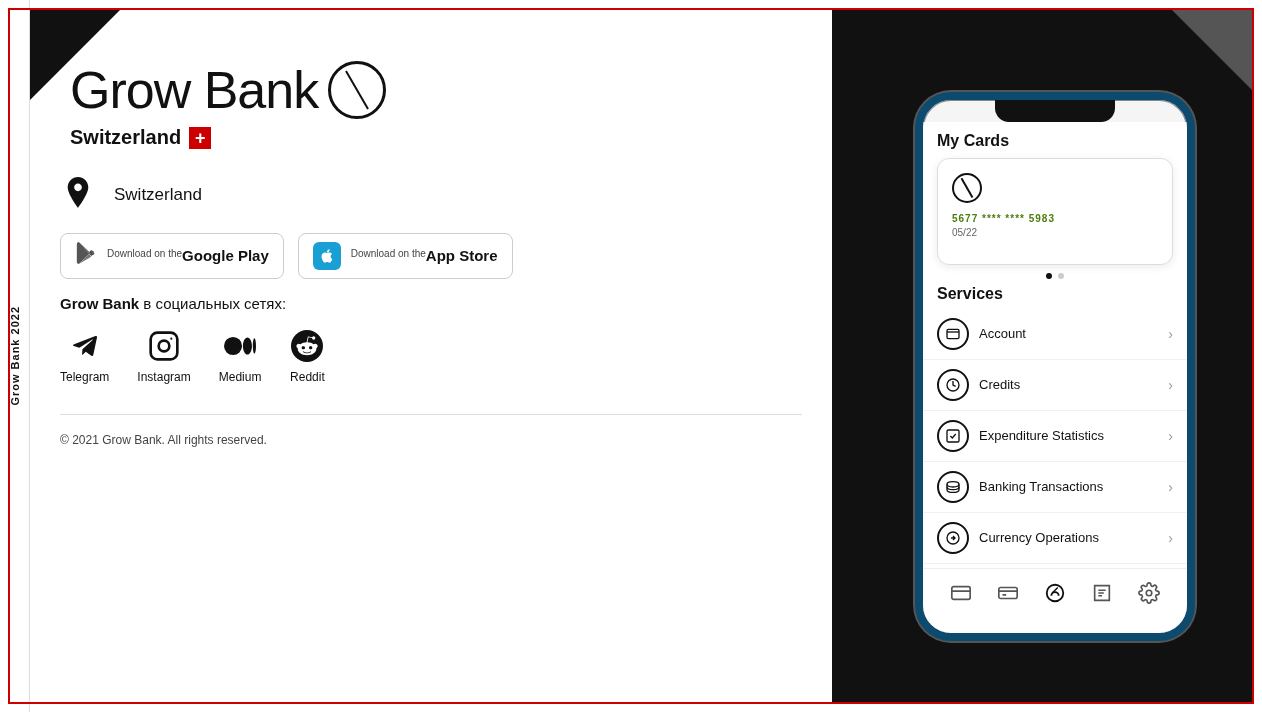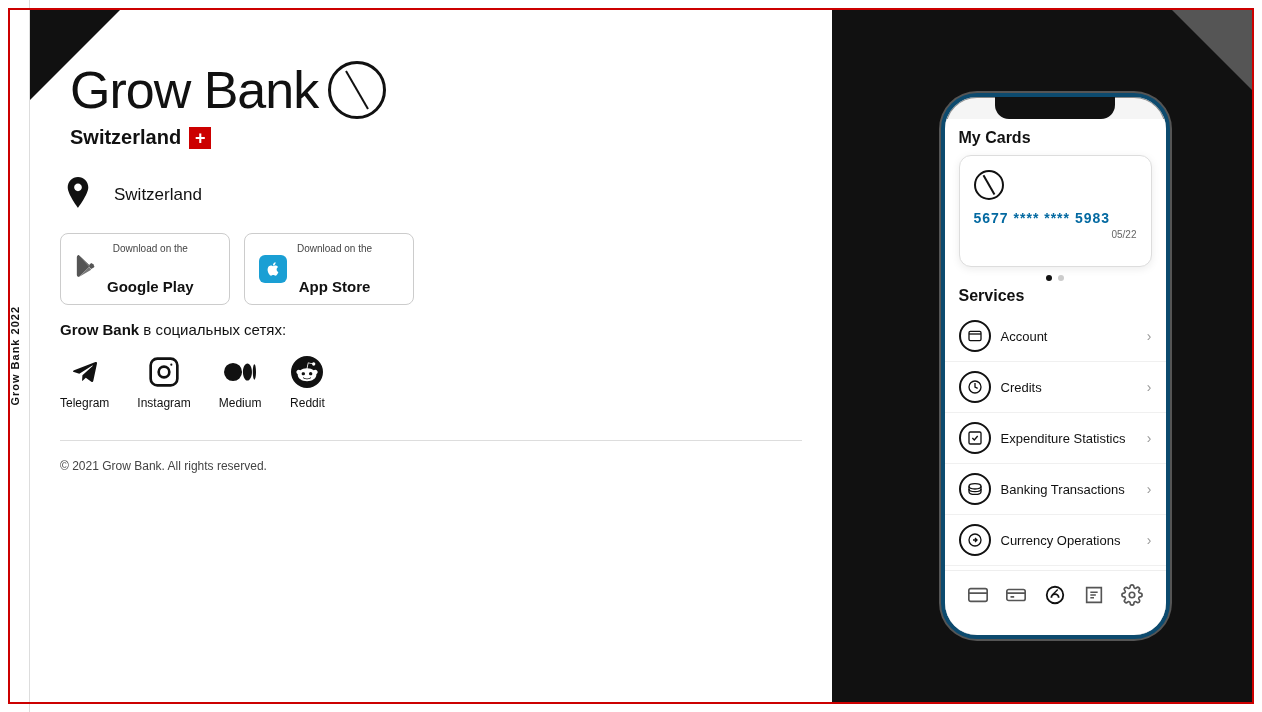--- a/index.html
+++ b/index.html
@@ -175,23 +175,22 @@
       cursor: pointer;
       background: #fff;
       min-width: 170px;
     }
     .download-btn .btn-icon {
       font-size: 22px;
       flex-shrink: 0;
     }
     .download-btn .btn-text {
       display: flex;
-      flex-direction: column;
+      flex-direction: row;
       text-align: center;
-      gap: 23px;
     }
     .download-btn .btn-text .small {
       font-size: 10px;
       color: #444;
       line-height: 1.3;
     }
     .download-btn .btn-text .large {
       font-size: 15px;
       font-weight: 700;
       color: #111;
@@ -294,24 +293,24 @@
       width: 0; height: 0;
       border-top: 80px solid #555;
       border-left: 80px solid transparent;
       z-index: 2;
     }
 
     
     .phone-mockup {
       position: relative;
       z-index: 5;
-      width: 229px;
+      width: 280px;
       background: #f5f5f5;
       border-radius: 36px;
-      border: 4px solid #0c4a6e;
+      border: 8px solid #0c4a6e;
       box-shadow: 0 0 0 2px #555, inset 0 0 0 1px #888;
       overflow: hidden;
       margin-top: 20px;
       margin-left: 26px;
     }
 
     .phone-notch {
       width: 120px;
       height: 22px;
       background: #111;
@@ -359,31 +358,30 @@
     }
     .card-logo::after {
       content: '';
       position: absolute;
       width: 1.5px;
       height: 22px;
       background: #111;
       transform: rotate(-30deg);
     }
     .card-number {
-      font-size: 14px;
+      font-size: 10px;
       font-weight: 600;
-      color: #0369a1;
+      color: #4d7c0f;
       letter-spacing: 1px;
       margin-bottom: 3px;
     }
     .card-expiry {
       font-size: 10px;
       color: #666;
       margin-bottom: 12px;
-      text-align: right;
     }
     .card-bottom {
       display: flex;
       justify-content: space-between;
       align-items: center;
     }
     .card-client-label {
       font-size: 9px;
       font-weight: 700;
       color: #666;

